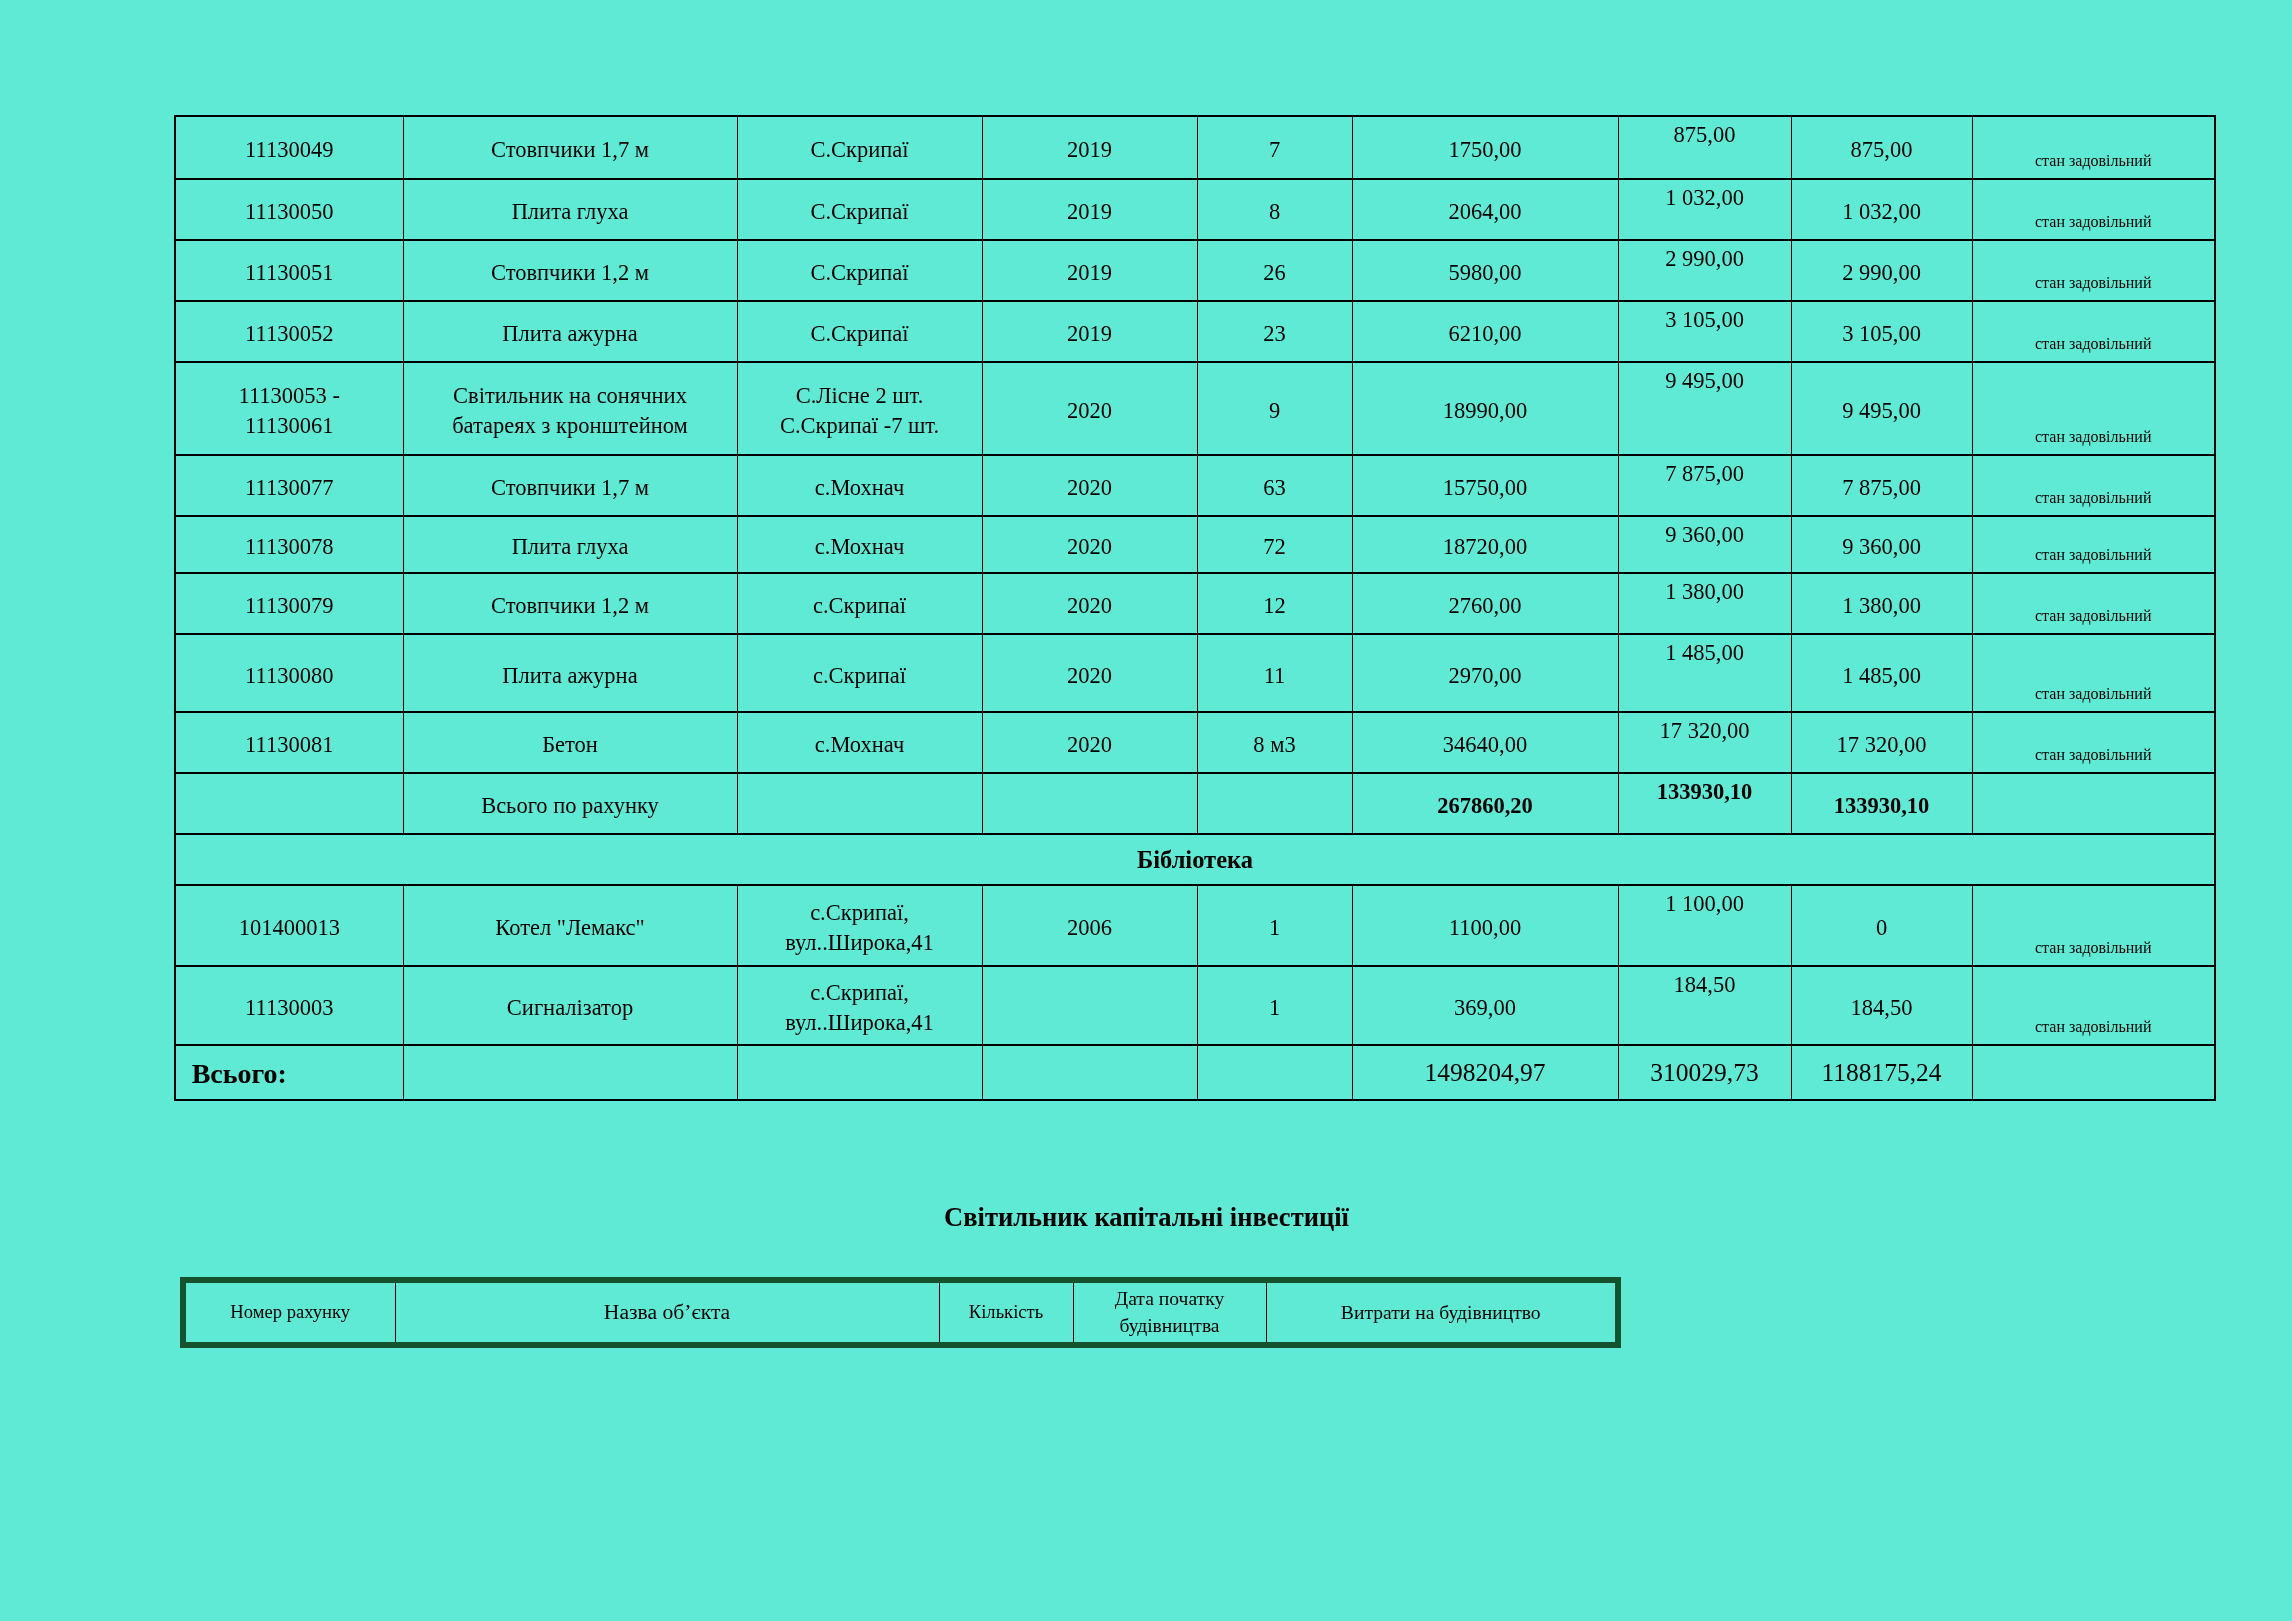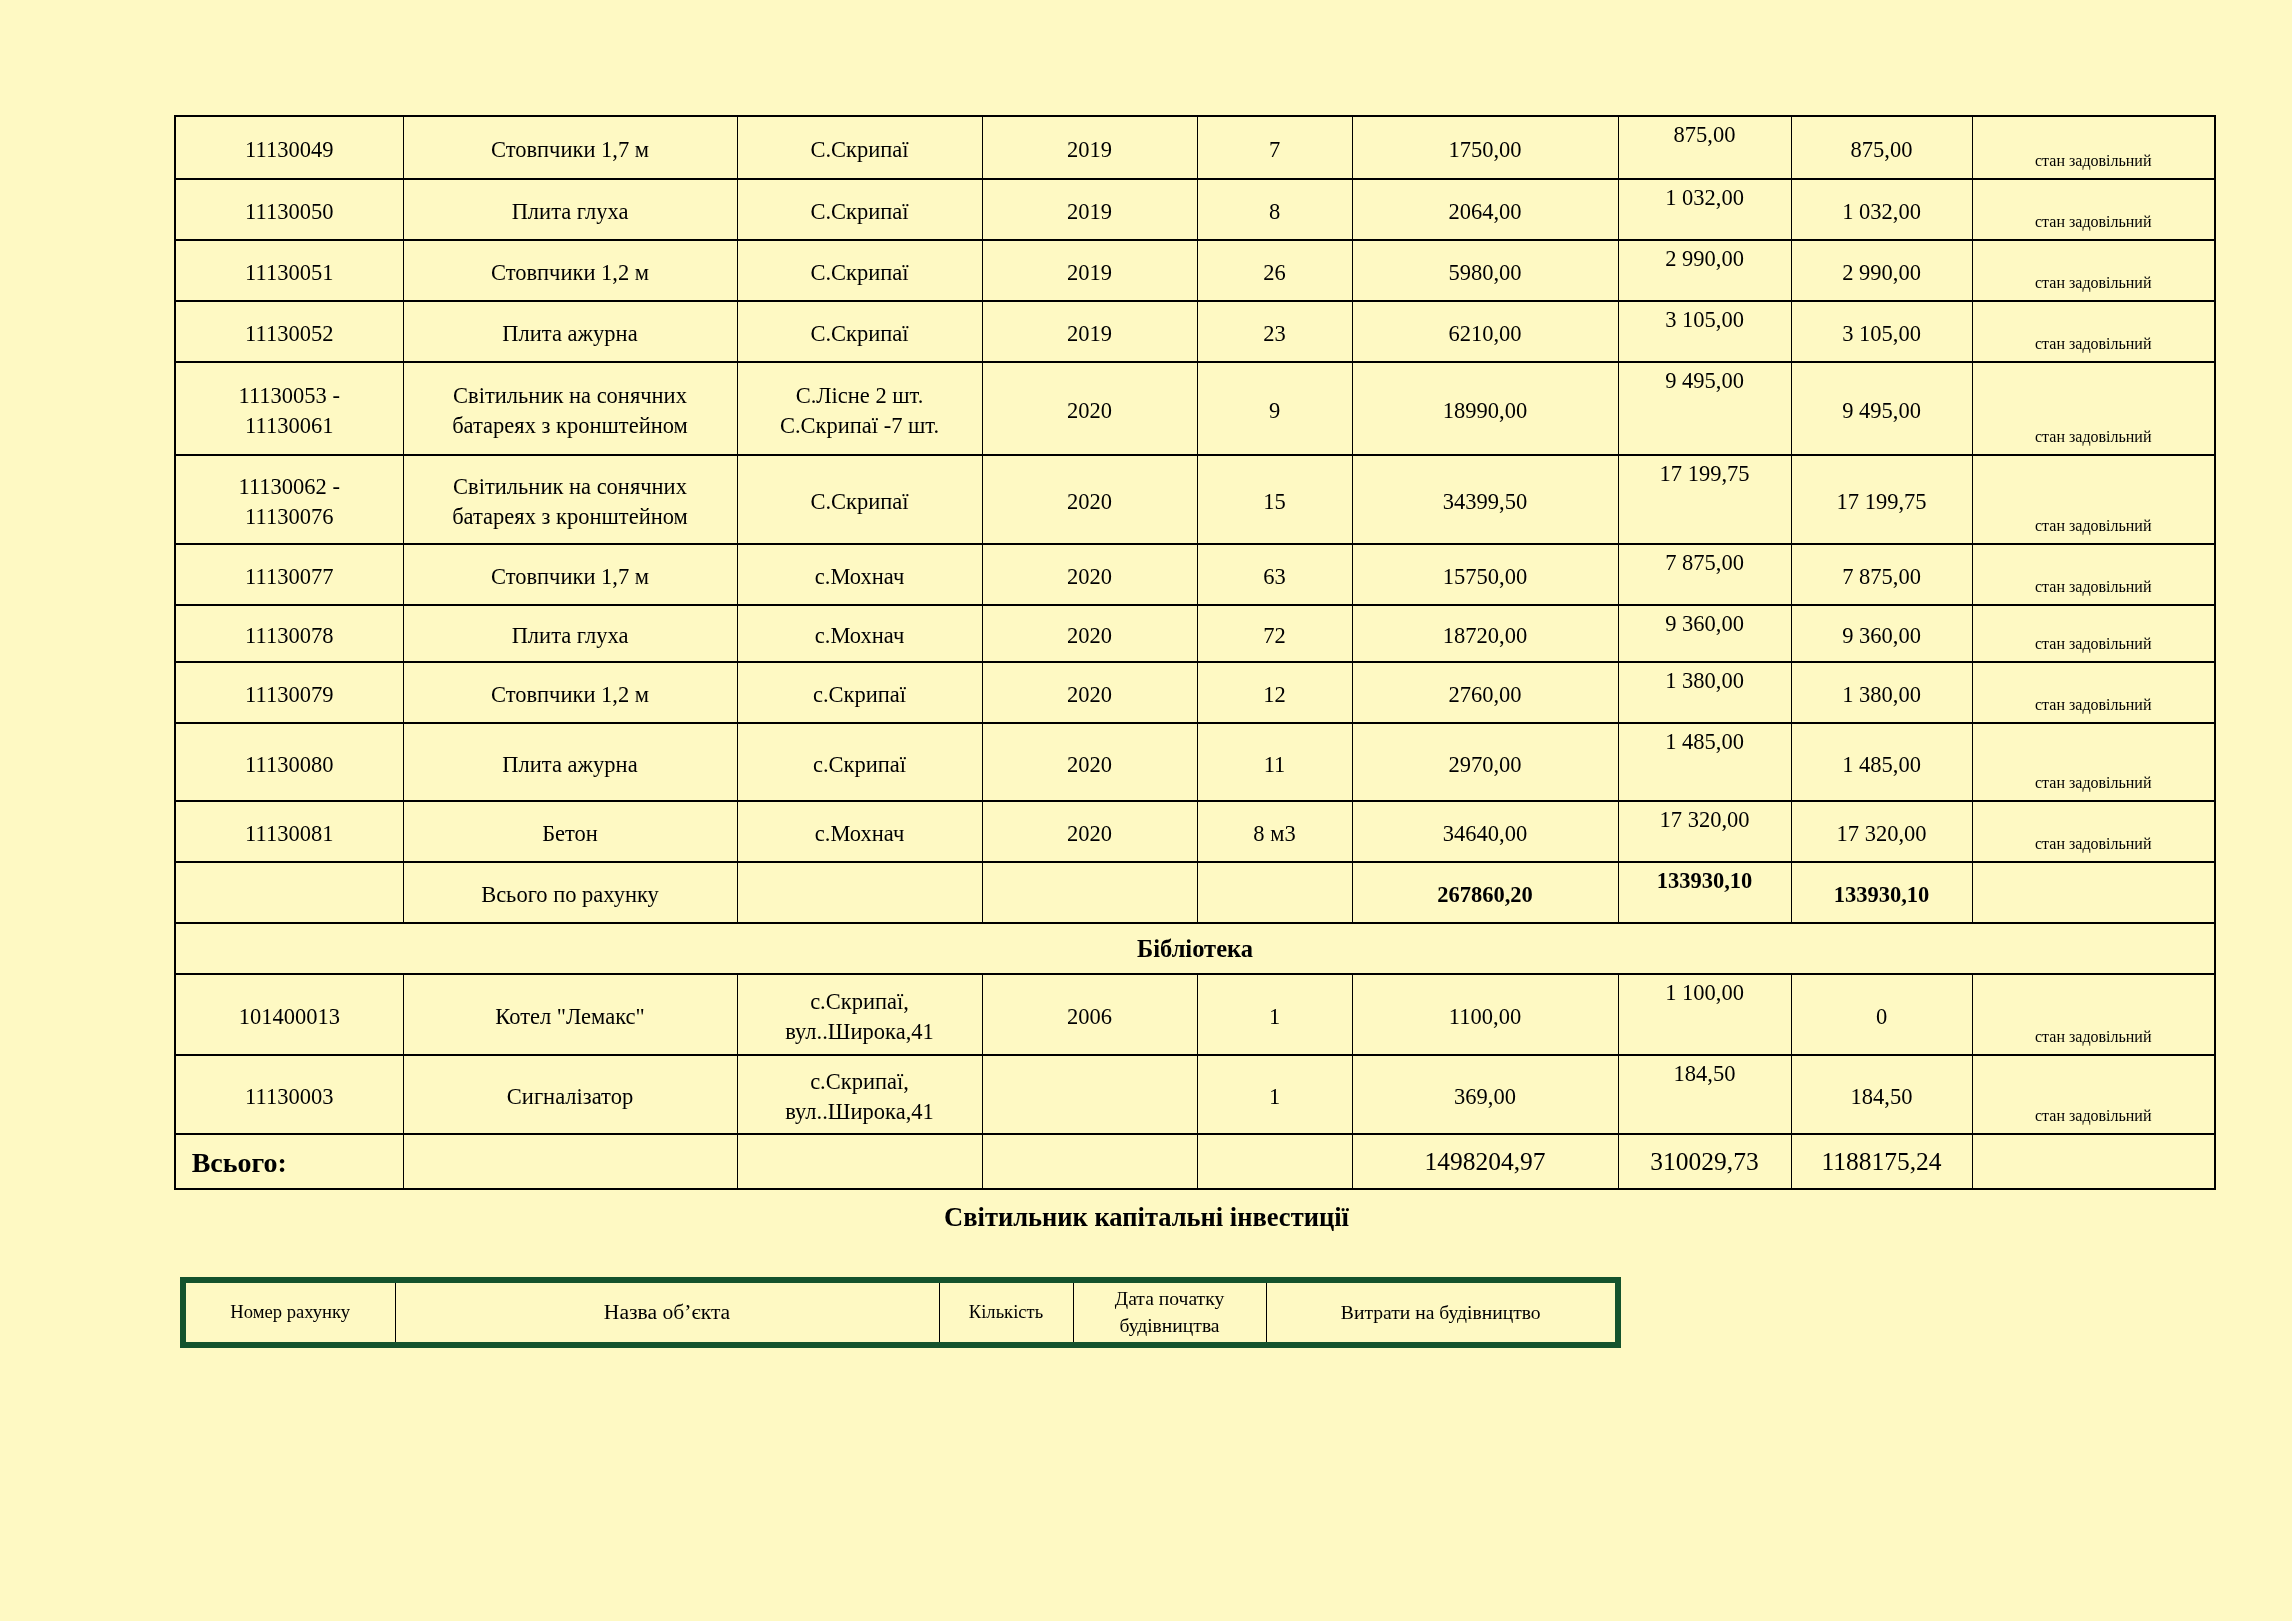--- a/index.html
+++ b/index.html
@@ -1,21 +1,21 @@
 <!DOCTYPE html>
 <html><head>
 <meta charset="utf-8">
 <style>
   * { margin:0; padding:0; box-sizing:border-box; }
   html,body { background:#ffffff; }
   body {
     width:2293px; height:1621px; position:relative;
     font-family:"Liberation Serif", serif; color:#000;
   }
-  .page { position:absolute; inset:0; background:#fef9c3; }
+  .page { position:absolute; inset:0; background:#5eead4; }
 
   
   table.main {
     position:absolute; left:174px; top:115px; width:2041px;
     border-collapse:collapse; table-layout:fixed;
     border:2px solid #000; border-bottom:2.9px solid #000;
   }
   table.main td {
     border-left:1px solid #000; border-right:1px solid #000;
     border-top:2px solid #000; border-bottom:2px solid #000;
@@ -124,33 +124,20 @@
 11130061</td>
           <td class="c-name">Світильник на сонячних
 батареях з кронштейном</td>
           <td class="c-location">С.Лісне 2 шт.
 С.Скрипаї -7 шт.</td>
           <td class="c-year">2020</td>
           <td class="c-qty">9</td>
           <td class="c-cost">18990,00</td>
           <td class="c-dep">9 495,00</td>
           <td class="c-res">9 495,00</td>
-          <td class="c-cond">стан задовільний</td>
-        </tr>
-        <tr style="height: 89px;">
-          <td class="c-account">11130062 -
-11130076</td>
-          <td class="c-name">Світильник на сонячних
-батареях з кронштейном</td>
-          <td class="c-location">С.Скрипаї</td>
-          <td class="c-year">2020</td>
-          <td class="c-qty">15</td>
-          <td class="c-cost">34399,50</td>
-          <td class="c-dep">17 199,75</td>
-          <td class="c-res">17 199,75</td>
           <td class="c-cond">стан задовільний</td>
         </tr>
         <tr style="height: 61px;">
           <td class="c-account">11130077</td>
           <td class="c-name">Стовпчики 1,7 м</td>
           <td class="c-location">с.Мохнач</td>
           <td class="c-year">2020</td>
           <td class="c-qty">63</td>
           <td class="c-cost">15750,00</td>
           <td class="c-dep">7 875,00</td>

